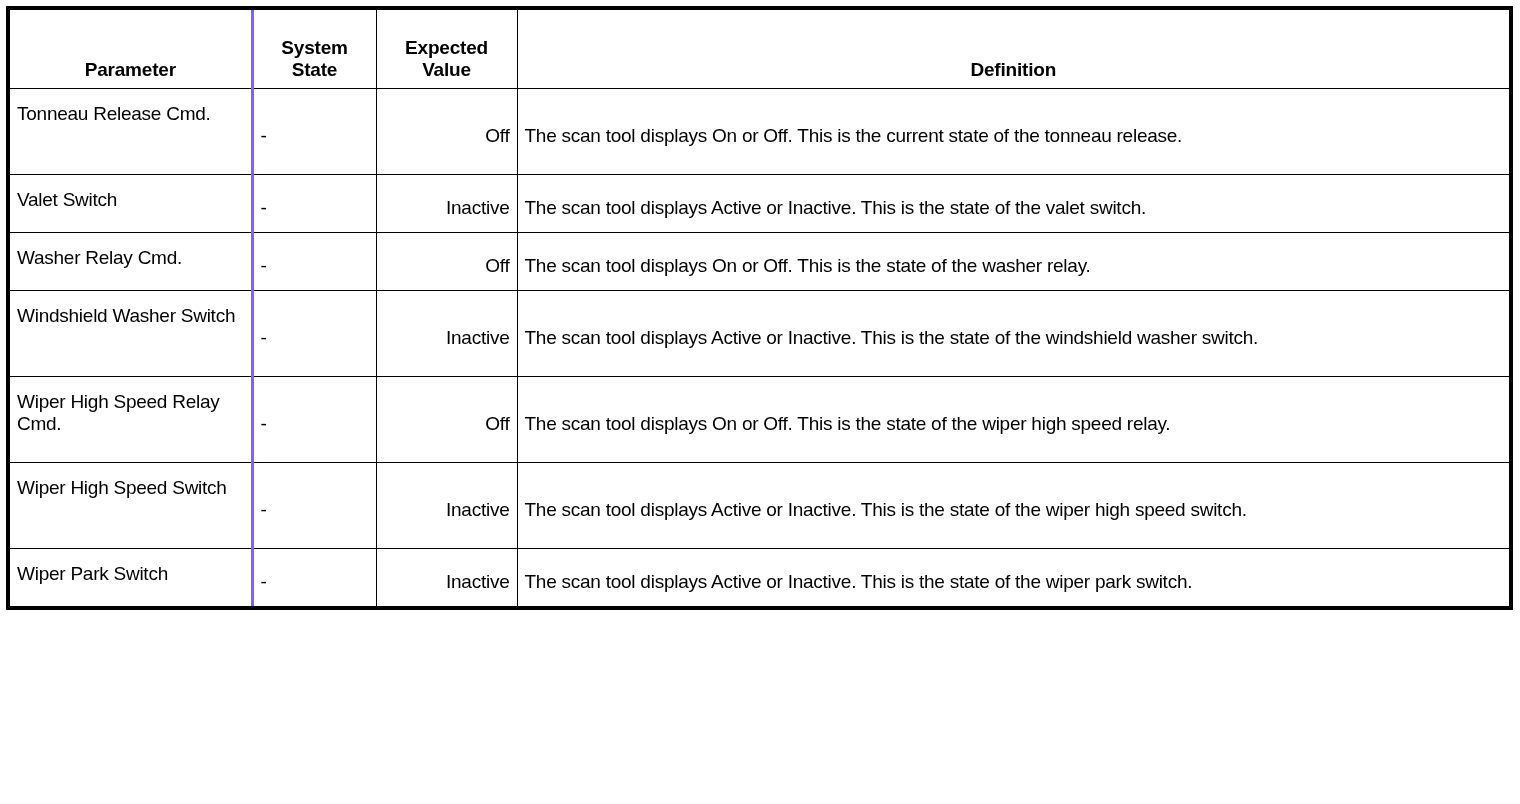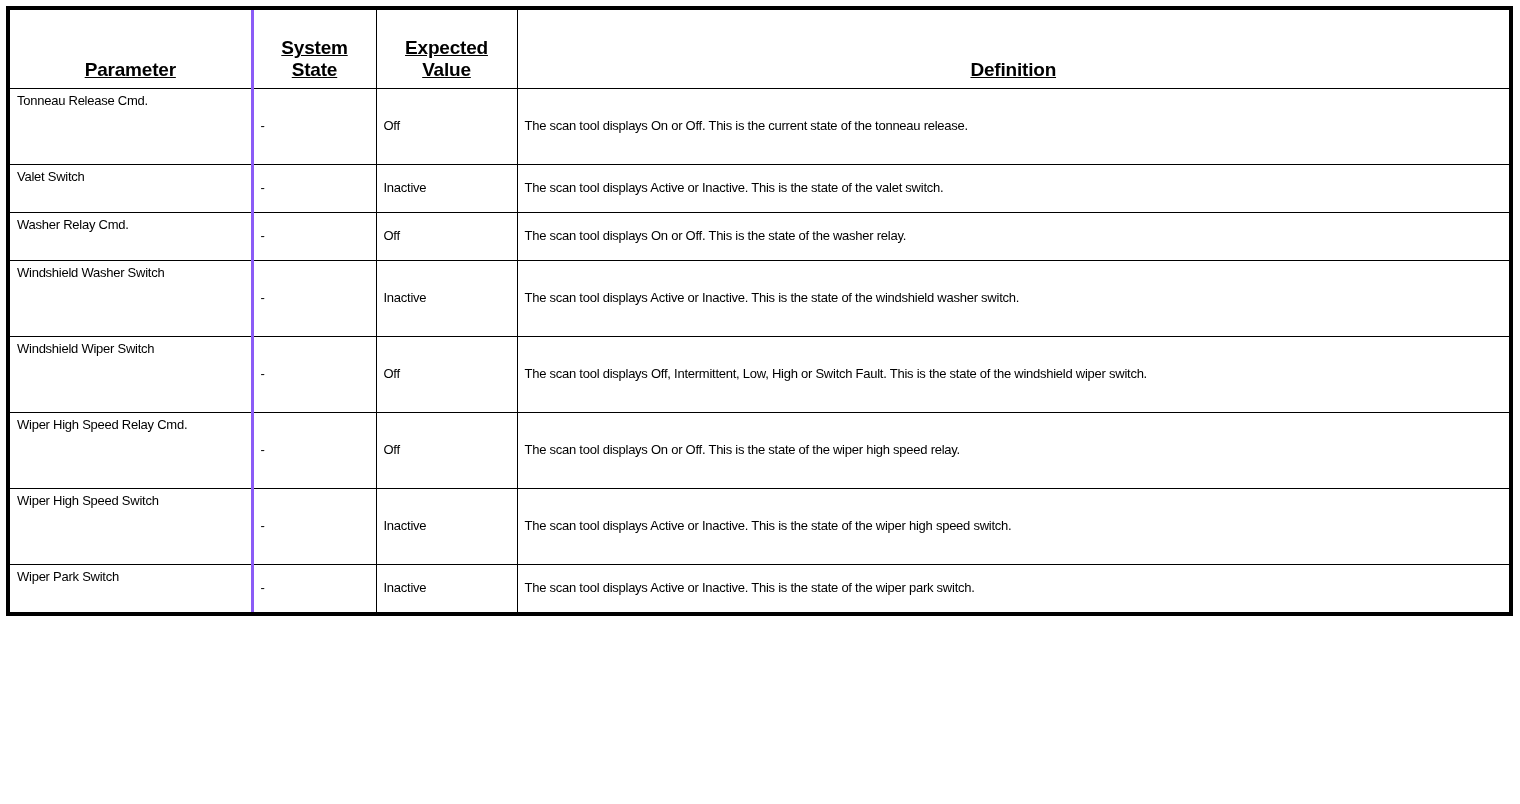--- a/index.html
+++ b/index.html
@@ -50,37 +50,36 @@
 
   thead th {
     font-weight: bold;
     font-size: 19px;
     text-align: center;
     vertical-align: bottom;
     padding: 4px 6px 8px 6px;
     line-height: 1.12;
     letter-spacing: -0.2px;
     border-bottom: 3px solid #000000;
-    text-decoration: underline;
   }
   thead th.h-param { height: 66px; }
 
   tbody td {
-    font-size: 13px;
+    font-size: 19px;
     font-weight: normal;
     line-height: 1.18;
     letter-spacing: -0.25px;
-    padding: 4px 7px 5px 7px;
+    padding: 14px 7px 5px 7px;
     vertical-align: top;
     word-wrap: break-word;
   }
 
   tbody td.cell-param { vertical-align: top; }
   tbody td.cell-state { vertical-align: middle; text-align: left; }
-  tbody td.cell-value { vertical-align: middle; text-align: left; }
+  tbody td.cell-value { vertical-align: middle; text-align: right; }
   tbody td.cell-def   { vertical-align: middle; text-align: left; }
 
   
   tbody td.cell-param, thead th.h-param {
     border-right: 3px solid #8b5cf6;
   }
 
   tbody tr.tall td { height: 66px; }
   tbody tr.short td { height: 38px; }
 </style>
@@ -128,26 +127,20 @@
           <td class="cell-value">Off</td>
           <td class="cell-def">The scan tool displays On or Off. This is the state of the washer relay.</td>
         </tr>
         <tr class="tall">
           <td class="cell-param">Windshield Washer Switch</td>
           <td class="cell-state">-</td>
           <td class="cell-value">Inactive</td>
           <td class="cell-def">The scan tool displays Active or Inactive. This is the state of the windshield washer switch.</td>
         </tr>
         <tr class="tall">
-          <td class="cell-param">Windshield Wiper Switch</td>
-          <td class="cell-state">-</td>
-          <td class="cell-value">Off</td>
-          <td class="cell-def">The scan tool displays Off, Intermittent, Low, High or Switch Fault. This is the state of the windshield wiper switch.</td>
-        </tr>
-        <tr class="tall">
           <td class="cell-param">Wiper High Speed Relay Cmd.</td>
           <td class="cell-state">-</td>
           <td class="cell-value">Off</td>
           <td class="cell-def">The scan tool displays On or Off. This is the state of the wiper high speed relay.</td>
         </tr>
         <tr class="tall">
           <td class="cell-param">Wiper High Speed Switch</td>
           <td class="cell-state">-</td>
           <td class="cell-value">Inactive</td>
           <td class="cell-def">The scan tool displays Active or Inactive. This is the state of the wiper high speed switch.</td>

